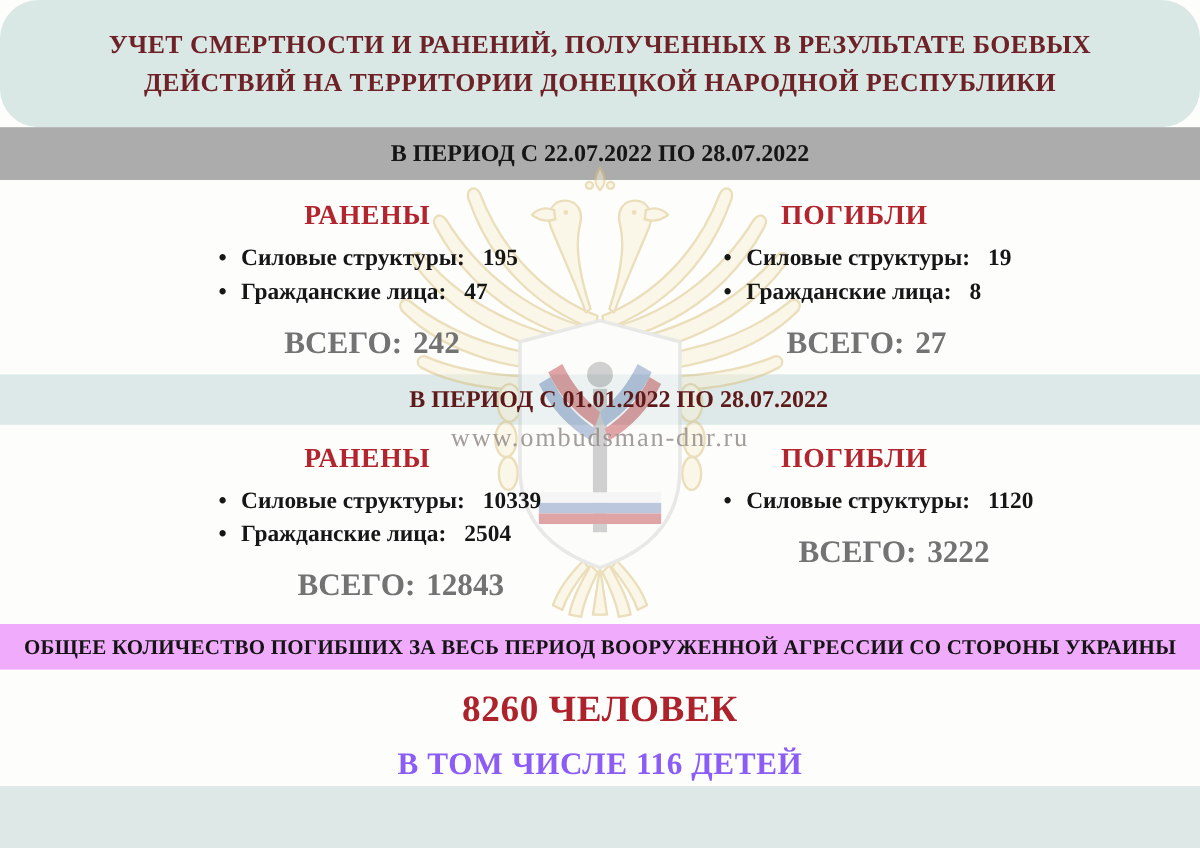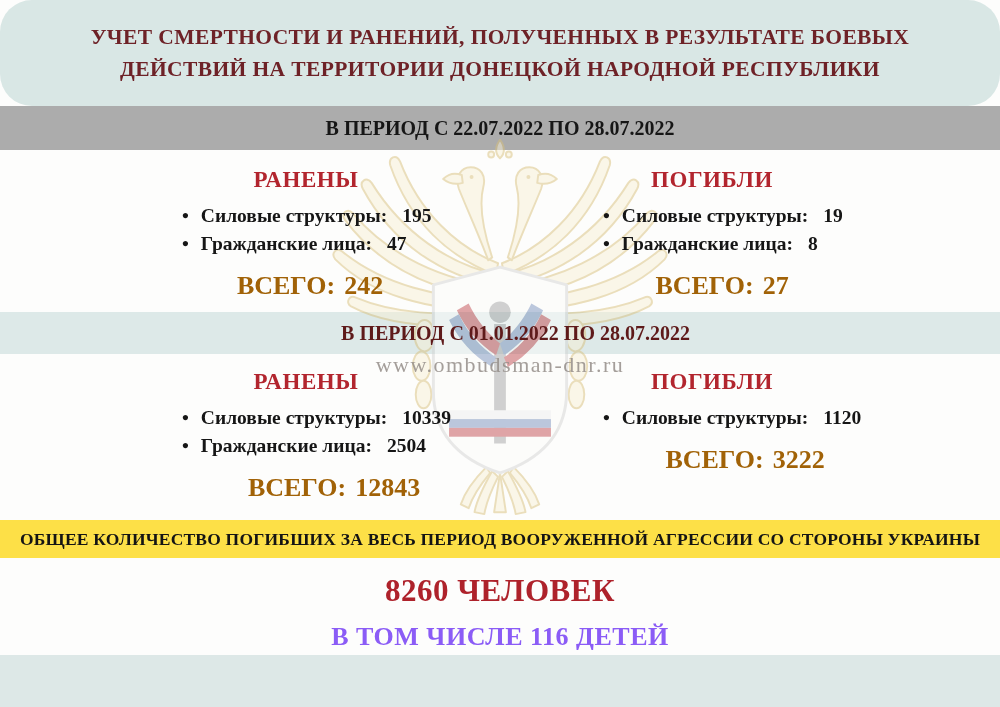--- a/index.html
+++ b/index.html
@@ -10,41 +10,41 @@
   }
   
   .header { height:106px; background:#d9e7e5; display:flex; align-items:center; justify-content:center;border-radius:32px; }
   .title  { font-size:21.5px; color:#6e2227; text-align:center; line-height:32px;
             letter-spacing:.4px; max-width:930px; position:relative; z-index:2; }
 
   .band   { display:flex; align-items:center; justify-content:center; }
   .band span { position:relative; z-index:2; }
   .band-gray1 { height:44px; background:#acacac; color:#161616; font-size:20px; }
   .band-blue  { height:42px; background:#dde9e8; color:#5e1a1a; font-size:20px;padding-left:31px; }
-  .band-gray2 { height:38px; background:#fde047; color:#141414; font-size:17.5px; letter-spacing:.2px; }
+  .band-gray2 { height:38px; background:#f0abfc; color:#141414; font-size:17.5px; letter-spacing:.2px; }
 
   .stats  { display:flex; padding:0 60px; }
   .stats-1 { height:162px; }
   .stats-2 { height:166px; }
   .col { width:440px; }
   .col-title { font-size:23px; color:#b2252e; text-align:center; letter-spacing:.6px;
                position:relative; z-index:2; }
   .stats-1 .col-title { margin-top:17px; }
   .stats-2 .col-title { margin-top:15px; }
   .col-left  .col-title { transform:translateX(26px); }
   .col-right .col-title { transform:translateX(-8px); }
 
   .stat-list { list-style:none; margin:9px 0 0; padding:0; position:relative; z-index:2; }
   .col-left  .stat-list { padding-left:122px; }
   .col-right .stat-list { padding-left:103px; }
   .stat-item { font-size:19.5px; color:#161616; line-height:28px; white-space:nowrap; }
   .stat-item::before { content:"•"; margin-right:12px; }
   .stat-item .val { margin-left:15px; }
 
-  .total { font-size:26px; color:#a16207; text-align:center; margin-top:13px;
+  .total { font-size:26px; color:#737373; text-align:center; margin-top:13px;
            position:relative; z-index:2; white-space:nowrap; }
   .total .val { margin-left:9px; }
   .stats-1 .col-left  .total { transform:translateX(30px); }
   .stats-1 .col-right .total { transform:translateX(2px); }
   .stats-2 .col-left  .total { transform:translateX(54px); }
   .stats-2 .col-right .total { transform:translateX(25px); }
 
   .final { height:97px; text-align:center; }
   .final-total    { font-size:31px; color:#ae222b; padding-top:15px; letter-spacing:.5px;
                     position:relative; z-index:2;text-align:center; }

